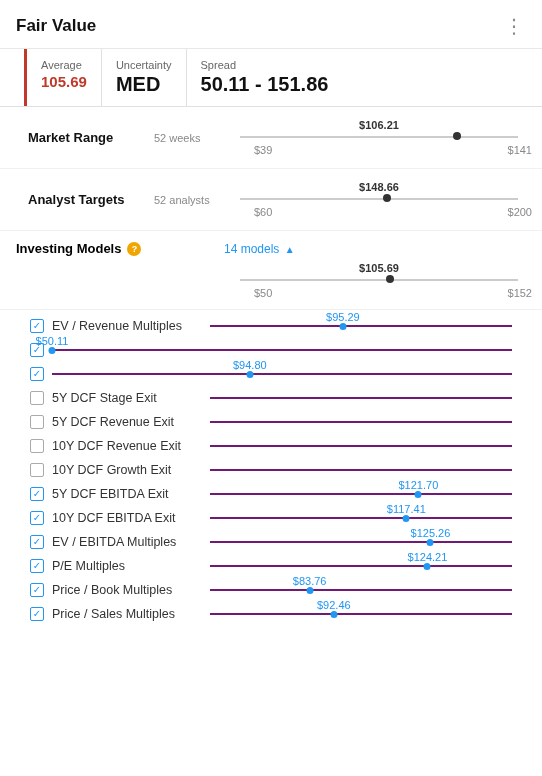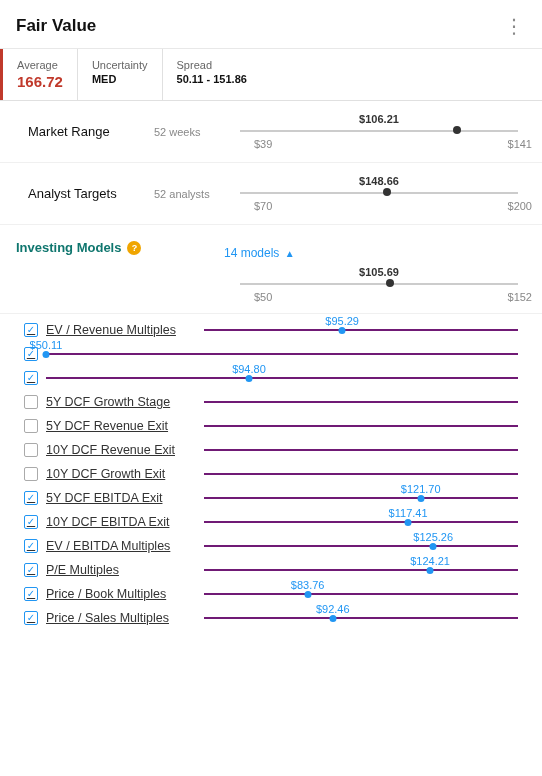--- a/index.html
+++ b/index.html
@@ -45,37 +45,37 @@
     .metric-label {
       font-size: 11px;
       color: #666;
       margin-bottom: 2px;
     }
     .metric-value {
       font-size: 15px;
       font-weight: 600;
     }
     .metric-value.red { color: #c0392b; }
-    .metric-value.dark { color: #111; font-size: 11px; }
-    .metric-item.average { border-left: 3px solid #c0392b; }
+    .metric-value.dark { color: #111; font-size: 20px; }
+    .metric-item.average { border-left: 3px solid #c0392b; margin-left: 24px; }
 
     .section {
       padding: 12px 16px;
       border-bottom: 1px solid #f0f0f0;
     }
 
     .section-row {
       display: flex;
       align-items: center;
       gap: 8px;
     }
 
     .section-label {
       font-size: 13px;
-      font-weight: 400;
+      font-weight: 700;
       color: #111;
       min-width: 130px;
       padding-left: 12px;
     }
     .section-sublabel {
       font-size: 11px;
       color: #888;
       min-width: 70px;
     }
 
@@ -132,21 +132,21 @@
 
     
     .models-header {
       display: flex;
       align-items: center;
       gap: 6px;
     }
     .models-label {
       font-size: 13px;
       font-weight: 600;
-      color: #0f766e;
+      color: #000000;
     }
     .models-info-icon {
       display: inline-flex;
       align-items: center;
       justify-content: center;
       width: 14px;
       height: 14px;
       background: #f0a500;
       border-radius: 50%;
       font-size: 9px;
@@ -154,22 +154,21 @@
       font-weight: bold;
     }
     .models-count {
       font-size: 12px;
       color: #2196F3;
       cursor: pointer;
     }
 
     
     .model-list {
-      padding: 4px 8px;
-      text-decoration: underline;
+      padding: 4px 14px;
     }
     .model-item {
       display: flex;
       align-items: center;
       padding: 5px 16px;
       gap: 8px;
     }
     .model-checkbox {
       width: 14px;
       height: 14px;
@@ -240,21 +239,21 @@
 <body>
 
 <div class="header">
   <span class="header-title">Fair Value</span>
   <span class="header-dots">⋮</span>
 </div>
 
 <div class="metrics-bar">
   <div class="metric-item average">
     <div class="metric-label">Average</div>
-    <div class="metric-value red">166.72</div>
+    <div class="metric-value red">105.69</div>
   </div>
   <div class="metric-item">
     <div class="metric-label">Uncertainty</div>
     <div class="metric-value dark">MED</div>
   </div>
   <div class="metric-item">
     <div class="metric-label">Spread</div>
     <div class="metric-value dark">50.11 - 151.86</div>
   </div>
 </div>
@@ -281,34 +280,34 @@
   <div class="section-row">
     <span class="section-label">Analyst Targets</span>
     <span class="section-sublabel">52 analysts</span>
     <div class="range-container">
       <div class="range-value-label">$148.66</div>
       <div class="range-track-wrapper">
         <div class="range-track"></div>
         <div class="range-dot" style="left: 53%"></div>
       </div>
       <div class="range-ends">
-        <span class="range-end-label">$70</span>
+        <span class="range-end-label">$60</span>
         <span class="range-end-label">$200</span>
       </div>
     </div>
   </div>
 </div>
 
 <div class="models-section-header">
   <div class="models-header" style="min-width:130px;">
     <span class="models-label">Investing Models</span>
     <span class="models-info-icon">?</span>
   </div>
   <span style="min-width:70px; font-size:11px; color:#888;"></span>
-  <div style="flex:1; display:flex; align-items:center; gap:6px; padding:0 8px;margin-top:11px;">
+  <div style="flex:1; display:flex; align-items:center; gap:6px; padding:0 8px;">
     <span class="models-count">
       <span>14 models</span>
       <span style="font-size:10px; margin-left:2px;">▲</span>
     </span>
   </div>
 </div>
 
 <div class="models-range-section">
   <div style="display:flex; align-items:center; gap:8px;">
     <div style="min-width:130px;"></div>
@@ -351,21 +350,21 @@
       <div class="model-checkbox checked"></div>
       <div class="model-bar-area">
         <div class="model-bar-track">
           <div class="model-value-label" style="left: 43%;">$94.80</div>
           <div class="model-dot" style="left: 43%;"></div>
         </div>
       </div>
     </div>
     <div class="model-item">
       <div class="model-checkbox"></div>
-      <span class="model-name">5Y DCF Growth Stage</span>
+      <span class="model-name">5Y DCF Stage Exit</span>
       <div class="model-bar-area">
         <div class="model-bar-track"></div>
       </div>
     </div>
     <div class="model-item">
       <div class="model-checkbox"></div>
       <span class="model-name">5Y DCF Revenue Exit</span>
       <div class="model-bar-area">
         <div class="model-bar-track"></div>
       </div>

